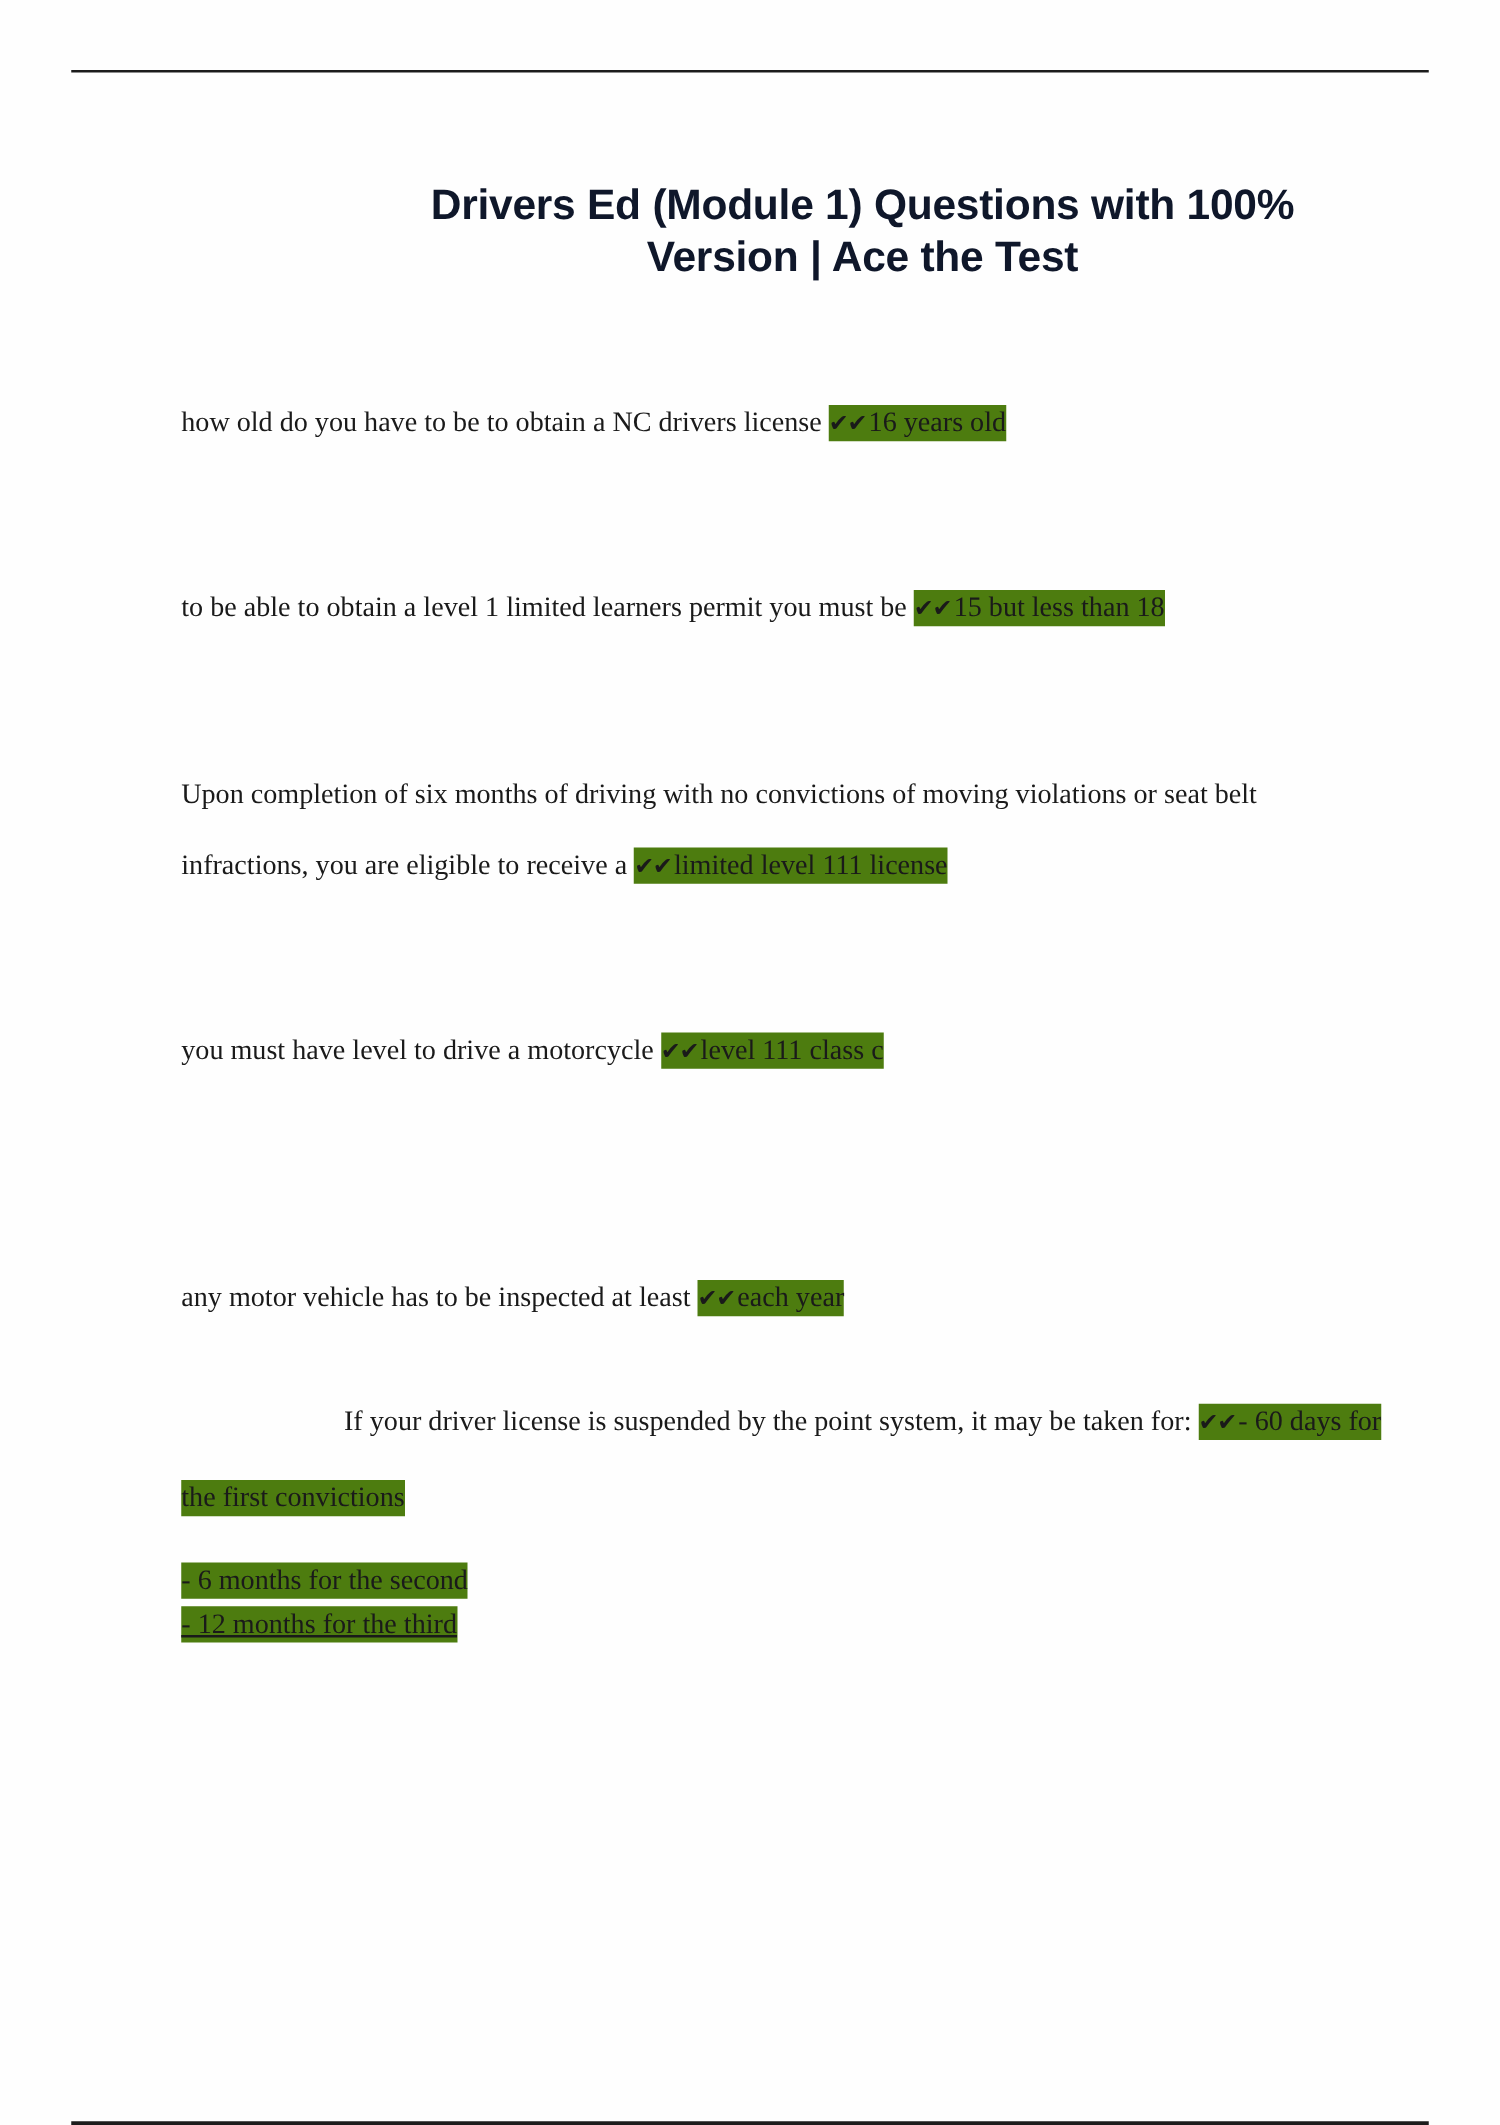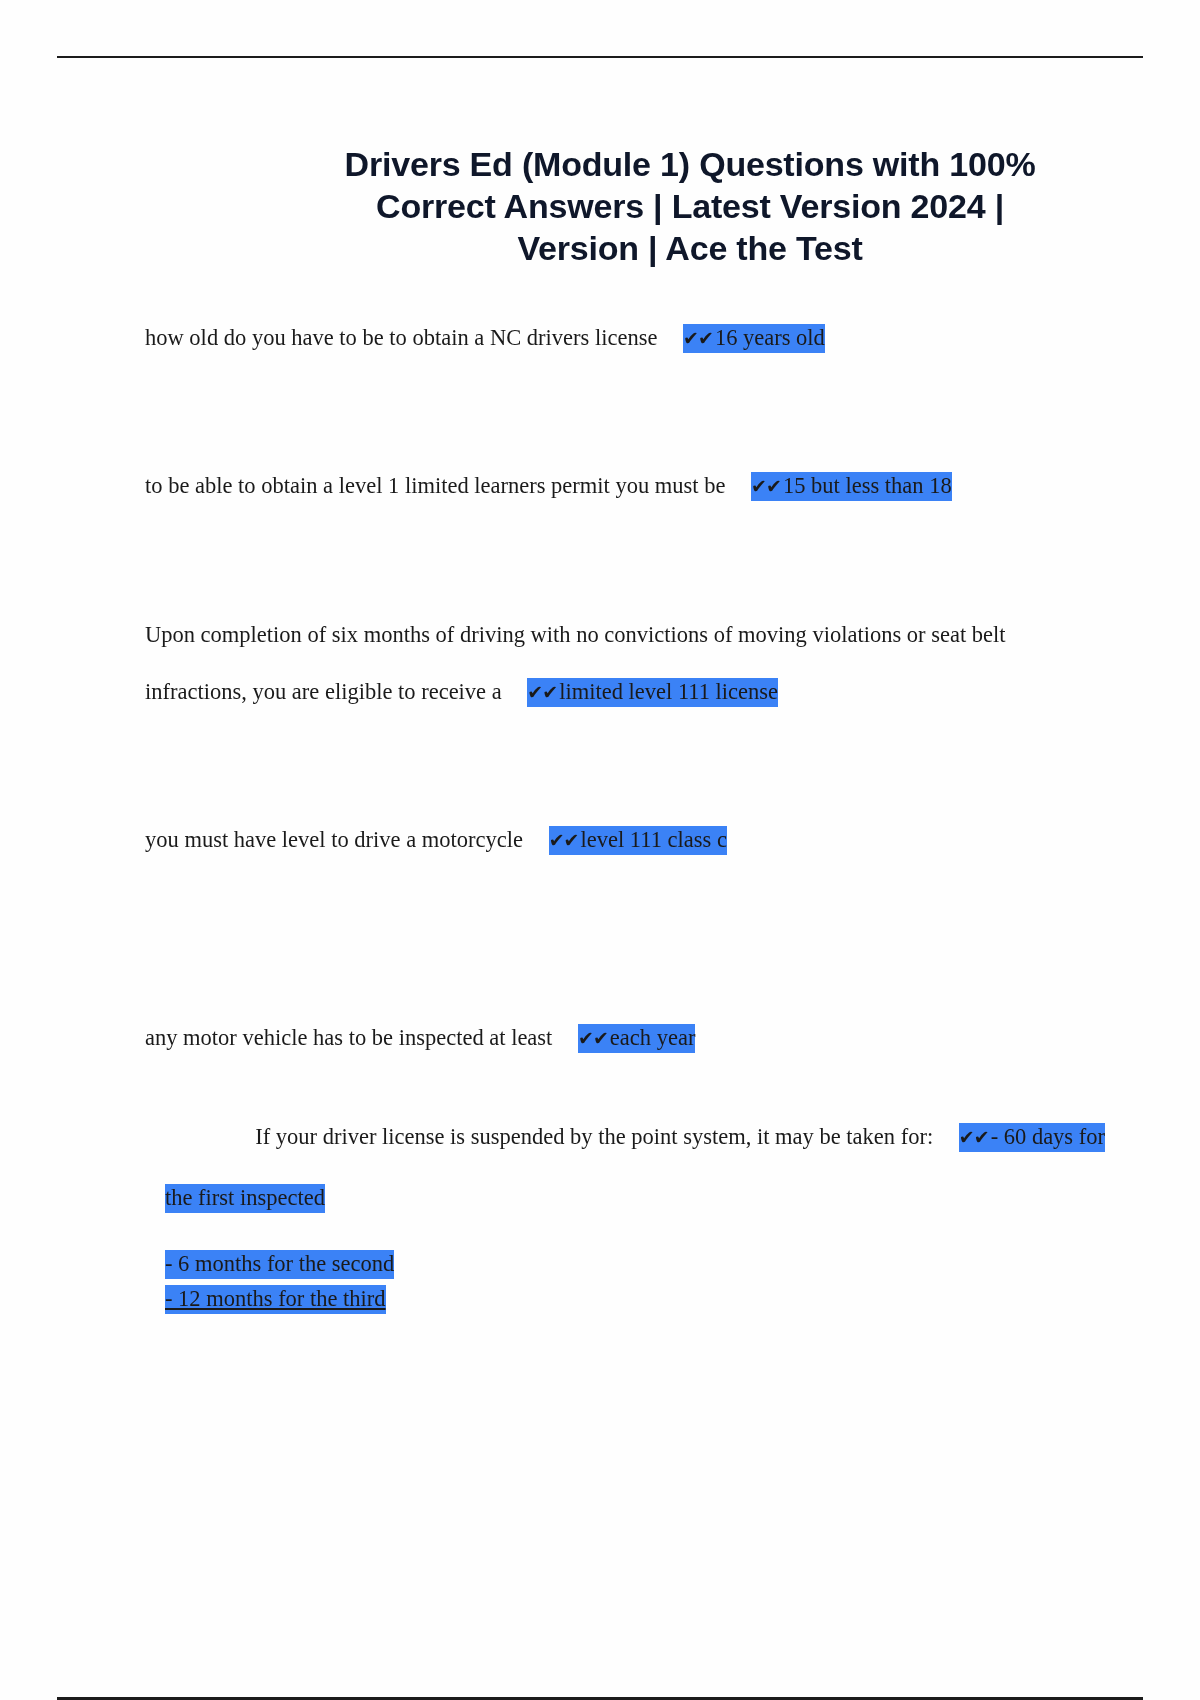--- a/index.html
+++ b/index.html
@@ -41,40 +41,38 @@
 
     .qa {
       position: absolute;
       left: 145px;
       width: 960px;
       font-size: 22.5px;
       line-height: 57px;
       white-space: nowrap;
     }
     .hl {
-      background: #3b82f6;
+      background: #4d7c0f;
       padding: 1px 0 3px 0;
-      margin-left: 20px;
     }
     .check {
       font-family: "DejaVu Sans", sans-serif;
       font-size: 19px;
       letter-spacing: -1px;
       margin-right: 2px;
     }
     .line { display: block; }
   </style>
 </head>
 <body>
 
 <div class="rule rule-top"></div>
 
 <div class="title">
   <div>Drivers Ed (Module 1) Questions with 100%</div>
-  <div>Correct Answers | Latest Version 2024 |</div>
   <div>Version | Ace the Test</div>
 </div>
 
 <div class="qa" style="top:309px;">
   <span>how old do you have to be to obtain a NC drivers license</span>
   <span class="hl"><span class="check">✔✔</span><span>16 years old</span></span>
 </div>
 
 <div class="qa" style="top:457px;">
   <span>to be able to obtain a level 1 limited learners permit you must be</span>
@@ -95,21 +93,21 @@
 <div class="qa" style="top:1009px;">
   <span>any motor vehicle has to be inspected at least</span>
   <span class="hl"><span class="check">✔✔</span><span>each year</span></span>
 </div>
 
 <div class="qa" style="top:1108px;text-align:right;">
   <span class="line"><span>If your driver license is suspended by the point system, it may be taken for:</span>
   <span class="hl"><span class="check">✔✔</span><span>- 60 days for</span></span></span>
 </div>
 <div class="qa" style="top:1169px;">
-  <span class="hl">the first inspected</span>
+  <span class="hl">the first convictions</span>
 </div>
 <div class="qa" style="top:1235px;">
   <span class="hl">- 6 months for the second</span>
 </div>
 <div class="qa" style="top:1270px;text-decoration:underline;">
   <span class="hl">- 12 months for the third</span>
 </div>
 
 <div class="rule rule-bottom"></div>
 

